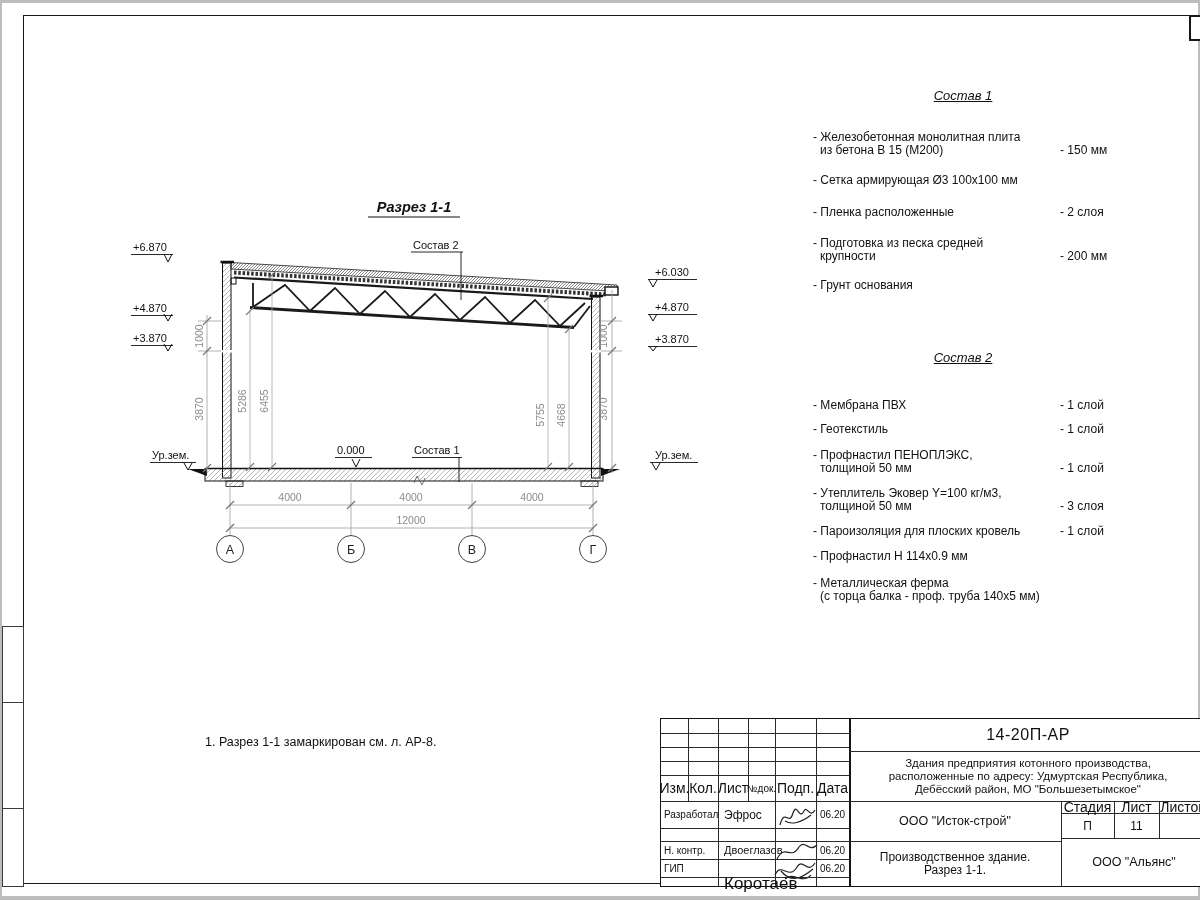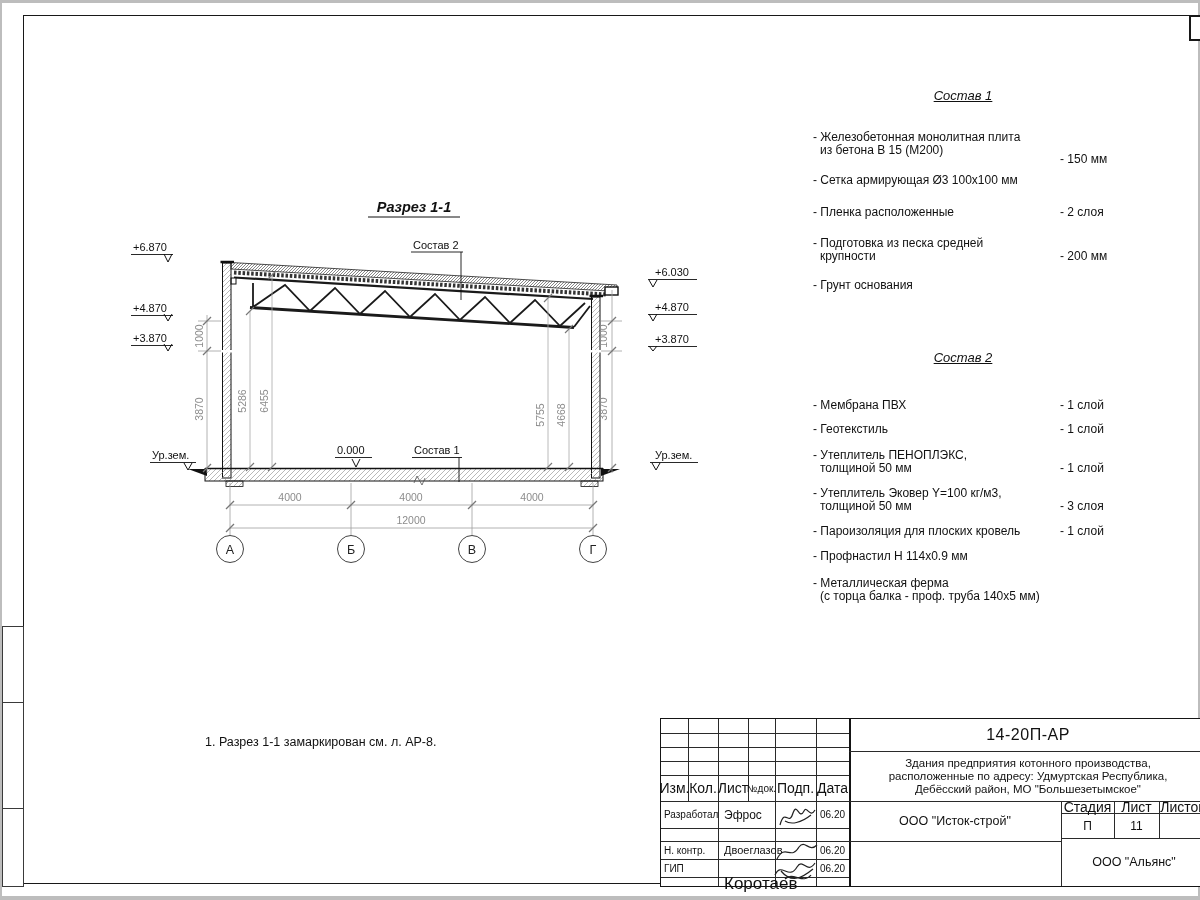--- a/index.html
+++ b/index.html
@@ -208,21 +208,21 @@
     <text class="axl" x="472" y="553.5" text-anchor="middle">В</text>
     <text class="axl" x="593" y="553.5" text-anchor="middle">Г</text>
   </g>
 </svg>
 
 <div class="list" style="left:813px;top:89px">
   <div class="list-title">Состав 1</div>
   <div class="li" style="top:42px">
     <div class="lt">- Железобетонная монолитная плита</div>
     <div class="lt" style="padding-left:7px">из бетона В 15 (М200)</div>
-    <div class="lv" style="top:22px">- 150 мм</div>
+    <div class="lv" style="top:13px">- 150 мм</div>
   </div>
   <div class="li" style="top:85px">
     <div class="lt">- Сетка армирующая Ø3 100x100 мм</div>
   </div>
   <div class="li" style="top:117px">
     <div class="lt">- Пленка расположенные</div>
     <div class="lv">- 2 слоя</div>
   </div>
   <div class="li" style="top:148px">
     <div class="lt">- Подготовка из песка средней</div>
@@ -238,21 +238,21 @@
   <div class="list-title">Состав 2</div>
   <div class="li" style="top:48px">
     <div class="lt">- Мембрана ПВХ</div>
     <div class="lv">- 1 слой</div>
   </div>
   <div class="li" style="top:72px">
     <div class="lt">- Геотекстиль</div>
     <div class="lv">- 1 слой</div>
   </div>
   <div class="li" style="top:98px">
-    <div class="lt">- Утеплитель ПЕНОПЛЭКС,</div>
+    <div class="lt">- Профнастил ПЕНОПЛЭКС,</div>
     <div class="lt" style="padding-left:7px">толщиной 50 мм</div>
     <div class="lv" style="top:13px">- 1 слой</div>
   </div>
   <div class="li" style="top:136px">
     <div class="lt">- Утеплитель Эковер Y=100 кг/м3,</div>
     <div class="lt" style="padding-left:7px">толщиной 50 мм</div>
     <div class="lv" style="top:13px">- 3 слоя</div>
   </div>
   <div class="li" style="top:174px">
     <div class="lt">- Пароизоляция для плоских кровель</div>
@@ -320,19 +320,23 @@
   <div class="h" style="left:400px;top:94px;width:146px"></div>
   <div class="h" style="left:400px;top:119px;width:146px"></div>
 
   <div class="cell doc" style="left:188px;top:0;width:358px;height:32px">14-20П-АР</div>
   <div class="cell desc" style="left:188px;top:32px;width:358px;height:50px">
     <div>Здания предприятия котонного производства,</div>
     <div>расположенные по адресу: Удмуртская Республика,</div>
     <div>Дебёсский район, МО "Большезетымское"</div>
   </div>
   <div class="cell org" style="left:188px;top:82px;width:212px;height:40px">ООО "Исток-строй"</div>
+  <div class="cell desc" style="left:188px;top:122px;width:212px;height:45px;font-size:12px">
+    <div>Производственное здание.</div>
+    <div>Разрез 1-1.</div>
+  </div>
   <div class="cell hdr" style="left:400px;top:82px;width:53px;height:12px">Стадия</div>
   <div class="cell hdr" style="left:453px;top:82px;width:45px;height:12px">Лист</div>
   <div class="cell hdr" style="left:498px;top:82px;width:48px;height:12px">Листов</div>
   <div class="cell val" style="left:400px;top:94px;width:53px;height:25px">П</div>
   <div class="cell val" style="left:453px;top:94px;width:45px;height:25px">11</div>
   <div class="cell org" style="left:400px;top:119px;width:146px;height:48px">ООО "Альянс"</div>
 </div>
 
 </body></html>

